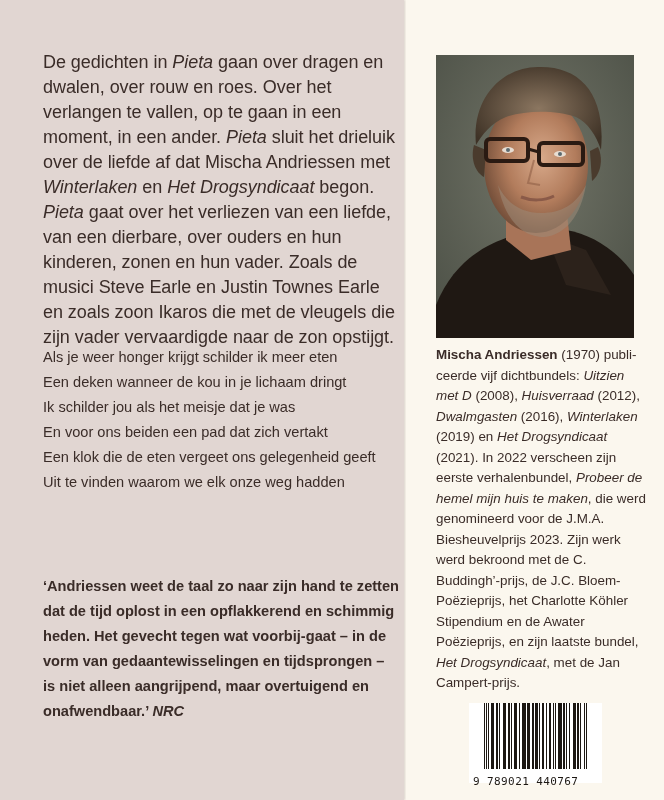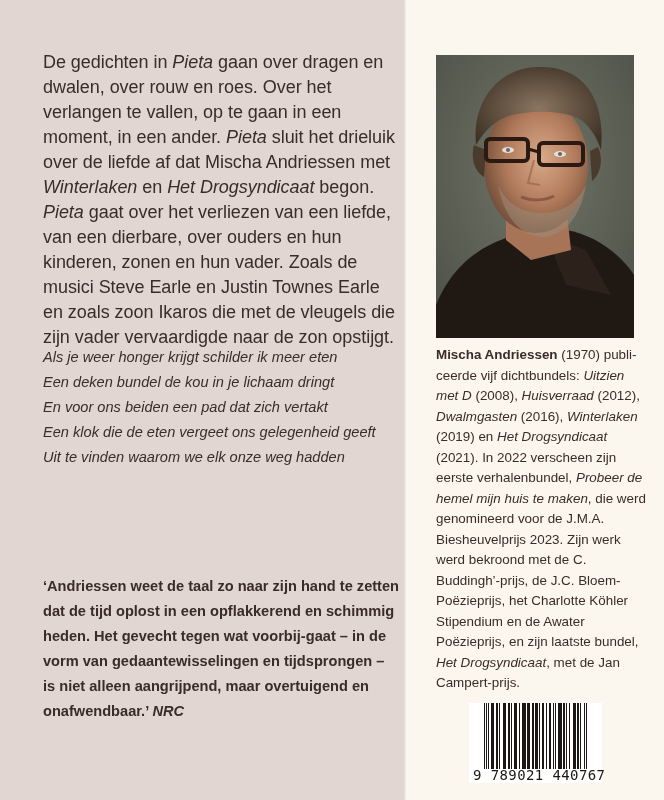--- a/index.html
+++ b/index.html
@@ -42,21 +42,20 @@
       margin: 0;
       letter-spacing: -0.05px;
     }
     .poem {
       position: absolute;
       left: 43px;
       top: 345px;
       width: 356px;
       font-size: 14.6px;
       line-height: 25px;
-      font-style: italic;
       margin: 0;
     }
     .poem div { white-space: nowrap; }
     .quote {
       position: absolute;
       left: 43px;
       top: 574px;
       width: 356px;
       font-size: 14.6px;
       line-height: 25px;
@@ -96,39 +95,40 @@
       left: 15px;
       top: 0;
       width: 104px;
       height: 66px;
       display: flex;
       align-items: stretch;
     }
     .barcode-digits {
       position: absolute;
       left: 4px;
-      top: 64px;
+      top: 72px;
       font-family: "DejaVu Sans Mono", "Liberation Mono", monospace;
-      font-size: 14px;
+      font-size: 11px;
       letter-spacing: 0.4px;
       color: #1c1712;
       white-space: pre;
     }
   </style>
 </head>
 <body>
 
 <div class="left-panel">
   <p class="blurb">
     <span>De gedichten in </span><i>Pieta</i><span> gaan over dragen en dwalen, over rouw en roes. Over het verlangen te vallen, op te gaan in een moment, in een ander. </span><i>Pieta</i><span> sluit het drieluik over de liefde af dat Mischa Andriessen met </span><i>Winterlaken</i><span> en </span><i>Het Drogsyndicaat</i><span> begon. </span><i>Pieta</i><span> gaat over het verliezen van een liefde, van een dierbare, over ouders en hun kinderen, zonen en hun vader. Zoals de musici Steve Earle en Justin Townes Earle en zoals zoon Ikaros die met de vleugels die zijn vader vervaardigde naar de zon opstijgt.</span>
   </p>
 
   <div class="poem">
     <div>Als je weer honger krijgt schilder ik meer eten</div>
-    <div>Een deken bundel de kou in je lichaam dringt</div>
+    <div>Een deken wanneer de kou in je lichaam dringt</div>
+    <div>Ik schilder jou als het meisje dat je was</div>
     <div>En voor ons beiden een pad dat zich vertakt</div>
     <div>Een klok die de eten vergeet ons gelegenheid geeft</div>
     <div>Uit te vinden waarom we elk onze weg hadden</div>
   </div>
 
   <p class="quote">
     <span>‘Andriessen weet de taal zo naar zijn hand te zetten dat de tijd oplost in een opflakkerend en schimmig heden. Het gevecht tegen wat voorbij-gaat – in de vorm van gedaantewisselingen en tijdsprongen – is niet alleen aangrijpend, maar overtuigend en onafwendbaar.’</span>
     <i>NRC</i>
   </p>
 </div>

